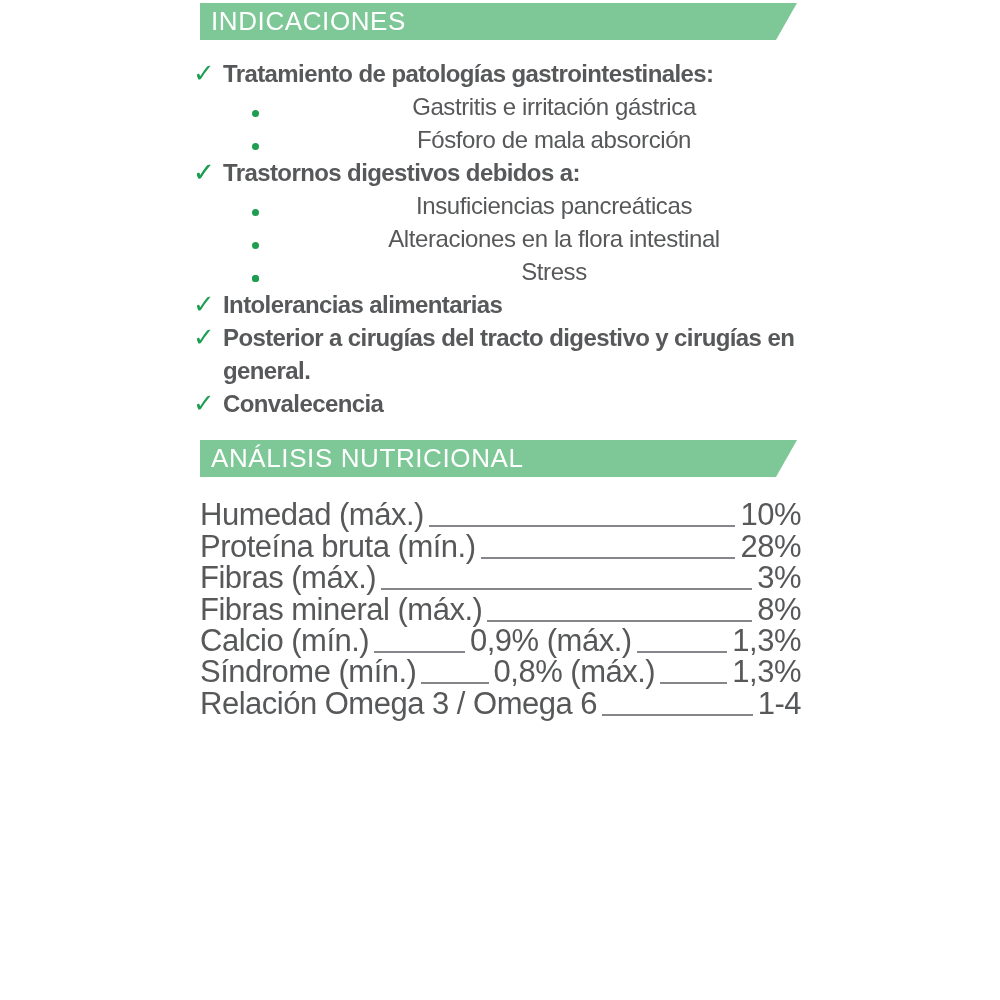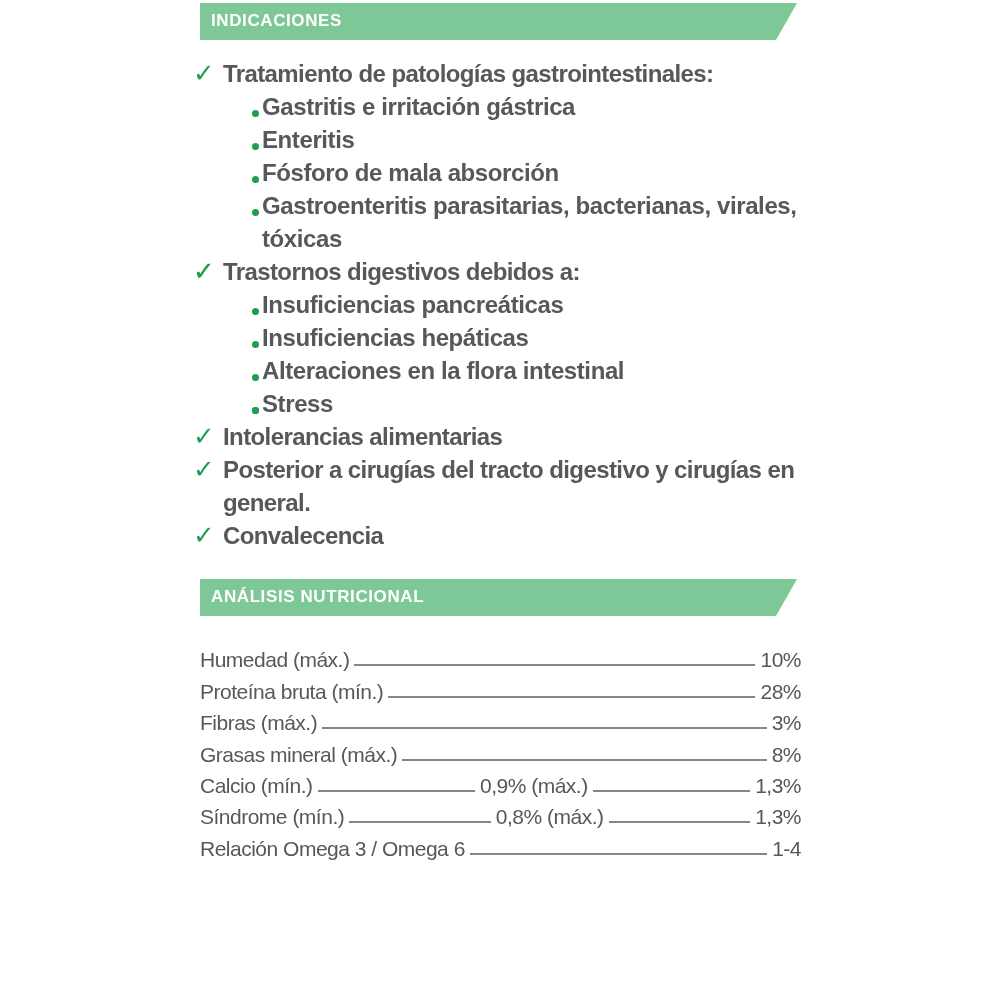--- a/index.html
+++ b/index.html
@@ -20,49 +20,49 @@
   .page{position:relative;width:1000px;height:1000px;overflow:hidden;background:#ffffff;}
 
   
   .bar{
     margin-left:200px;width:597px;height:37px;
     background:var(--bar-green);
     clip-path:polygon(0 0,100% 0,calc(100% - 21px) 100%,0 100%);
     display:flex;align-items:center;
   }
   .bar-1{margin-top:3px;}
-  .bar-2{margin-top:27px;}
+  .bar-2{margin-top:20px;}
   .bar-title{
     color:var(--title-white);
-    font-weight:700;font-size:17px;letter-spacing:.6px;
+    font-weight:400;font-size:26px;letter-spacing:.6px;
     padding-left:11px;padding-bottom:1px;white-space:nowrap;
   }
 
   
   .indications{
     list-style:none;margin:17px 0 0 196px;padding:0;width:650px;
     font-size:24px;line-height:33px;letter-spacing:-0.6px;
   }
   .indications li{position:relative;}
   li.check{padding-left:27px;font-weight:700;}
-  li.dot{padding-left:66px;font-weight:700;letter-spacing:-0.4px;}
+  li.dot{padding-left:66px;font-weight:400;letter-spacing:-0.4px;text-align:center;}
   .check-icon{
     position:absolute;left:-3px;top:0;
     color:var(--check-green);font-weight:700;font-size:26px;
     font-family:"DejaVu Sans",sans-serif;
   }
   .dot-icon{
     position:absolute;left:56px;top:20px;width:7px;height:7px;
     border-radius:50%;background:var(--check-green);
   }
 
   
   .ntable{
     margin:25px 0 0 200px;width:601px;
-    font-size:21px;letter-spacing:-0.5px;
+    font-size:31px;letter-spacing:-0.5px;
   }
   .nrow{display:flex;align-items:flex-end;height:31.4px;}
   .t-label,.t-mid,.t-value{white-space:nowrap;}
   .leader{
     flex:1 1 auto;min-width:18px;height:0;
     border-bottom:2px solid var(--leader-gray);
     margin:0 5px 6px 5px;
   }
 </style>
 </head>
@@ -70,27 +70,24 @@
 
 <div class="page">
 
   <div class="bar bar-1">
     <span class="bar-title">INDICACIONES</span>
   </div>
 
   <ul class="indications" id="indications-list">
       <li class="check"><span class="check-icon">✓</span><span>Tratamiento de patologías gastrointestinales:</span></li>
       <li class="dot"><span class="dot-icon"></span><span>Gastritis e irritación gástrica</span></li>
-      <li class="dot"><span class="dot-icon"></span><span>Enteritis</span></li>
       <li class="dot"><span class="dot-icon"></span><span>Fósforo de mala absorción</span></li>
-      <li class="dot"><span class="dot-icon"></span><span>Gastroenteritis parasitarias, bacterianas, virales, tóxicas</span></li>
       <li class="check"><span class="check-icon">✓</span></li>
       <li class="check"><span class="check-icon">✓</span><span>Trastornos digestivos debidos a:</span></li>
       <li class="dot"><span class="dot-icon"></span><span>Insuficiencias pancreáticas</span></li>
-      <li class="dot"><span class="dot-icon"></span><span>Insuficiencias hepáticas</span></li>
       <li class="dot"><span class="dot-icon"></span><span>Alteraciones en la flora intestinal</span></li>
       <li class="dot"><span class="dot-icon"></span></li>
       <li class="dot"><span class="dot-icon"></span><span>Stress</span></li>
       <li class="check"><span class="check-icon">✓</span><span>Intolerancias alimentarias</span></li>
       <li class="check"><span class="check-icon">✓</span><span>Posterior a cirugías del tracto digestivo y cirugías en general.</span></li>
       <li class="check"><span class="check-icon">✓</span><span>Convalecencia</span></li>
     </ul>
 
   <div class="bar bar-2">
     <span class="bar-title">ANÁLISIS NUTRICIONAL</span>
@@ -106,21 +103,21 @@
         <span class="t-label">Proteína bruta (mín.)</span>
         <span class="leader"></span>
         <span class="t-value">28%</span>
       </div>
       <div class="nrow">
         <span class="t-label">Fibras (máx.)</span>
         <span class="leader"></span>
         <span class="t-value">3%</span>
       </div>
       <div class="nrow">
-        <span class="t-label">Grasas mineral (máx.)</span>
+        <span class="t-label">Fibras mineral (máx.)</span>
         <span class="leader"></span>
         <span class="t-value">8%</span>
       </div>
       <div class="nrow">
         <span class="t-label">Calcio (mín.)</span>
         <span class="leader"></span>
         <span class="t-mid">0,9% (máx.)</span>
         <span class="leader"></span>
         <span class="t-value">1,3%</span>
       </div>

